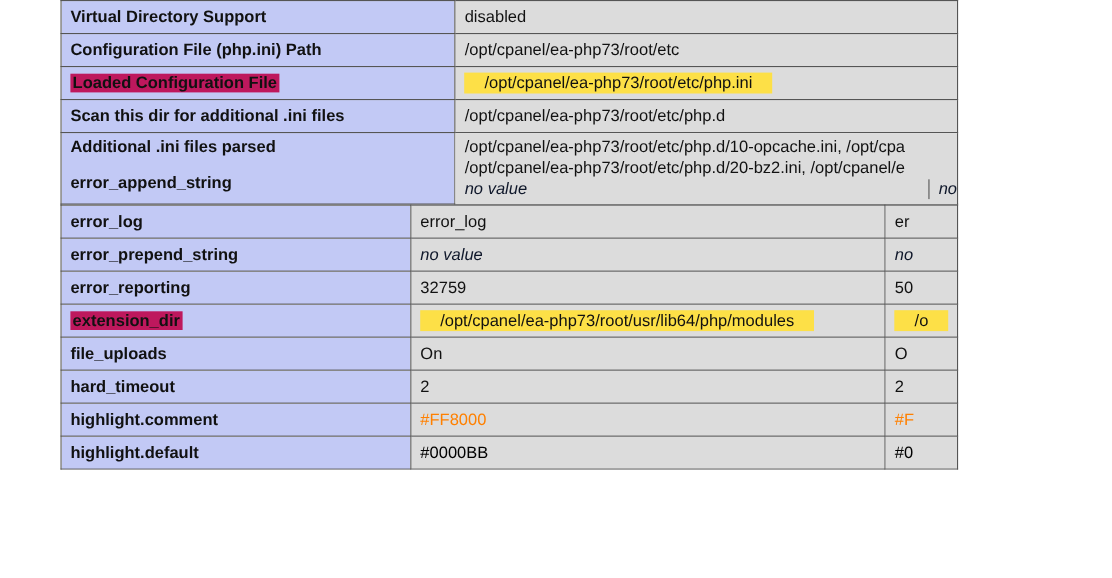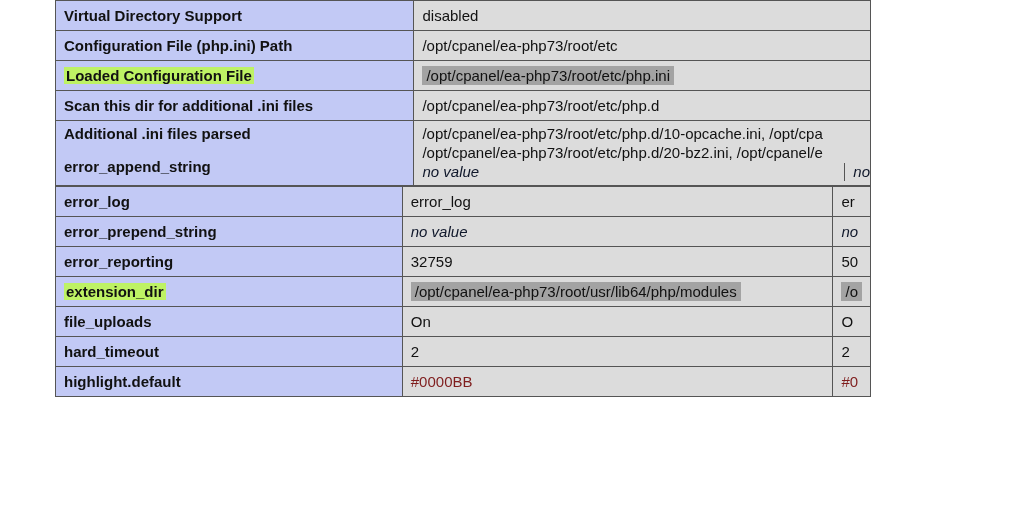--- a/index.html
+++ b/index.html
@@ -31,36 +31,36 @@
     }
     .col-val {
       background: #dcdcdc;
       color: #111;
     }
     .col-val2 {
       background: #dcdcdc;
       color: #111;
     }
     .hl-orange {
-      background: #bef264;
+      background: #be185d;
       padding: 0 2px;
     }
     .hl-yellow {
-      background: #a3a3a3;
-      padding: 1px 4px;
+      background: #fde047;
+      padding: 1px 18px;
     }
     .italic-grey {
       font-style: italic;
       color: #0f172a;
     }
     .color-orange {
       color: #FF8000;
     }
     .color-blue {
-      color: #7f1d1d;
+      color: #000000;
     }
     
     .t2 .col-key { width: 453px; }
     .t2 .col-val { width: 472px; }
     .t2 .col-val2 { width: 15px; }
 
     
     .t1 .col-key { width: 453px; }
     .t1 .col-val { width: 487px; }
 
@@ -138,20 +138,25 @@
           <td class="col-key">file_uploads</td>
           <td class="col-val"><span>On</span></td>
           <td class="col-val2"><span>O</span></td>
         </tr>
         <tr>
           <td class="col-key">hard_timeout</td>
           <td class="col-val"><span>2</span></td>
           <td class="col-val2"><span>2</span></td>
         </tr>
         <tr>
+          <td class="col-key">highlight.comment</td>
+          <td class="col-val"><span class="color-orange">#FF8000</span></td>
+          <td class="col-val2"><span class="color-orange">#F</span></td>
+        </tr>
+        <tr>
           <td class="col-key">highlight.default</td>
           <td class="col-val"><span class="color-blue">#0000BB</span></td>
           <td class="col-val2"><span class="color-blue">#0</span></td>
         </tr>
       </tbody>
   </table>
 
 </div>
 
 </body></html>

